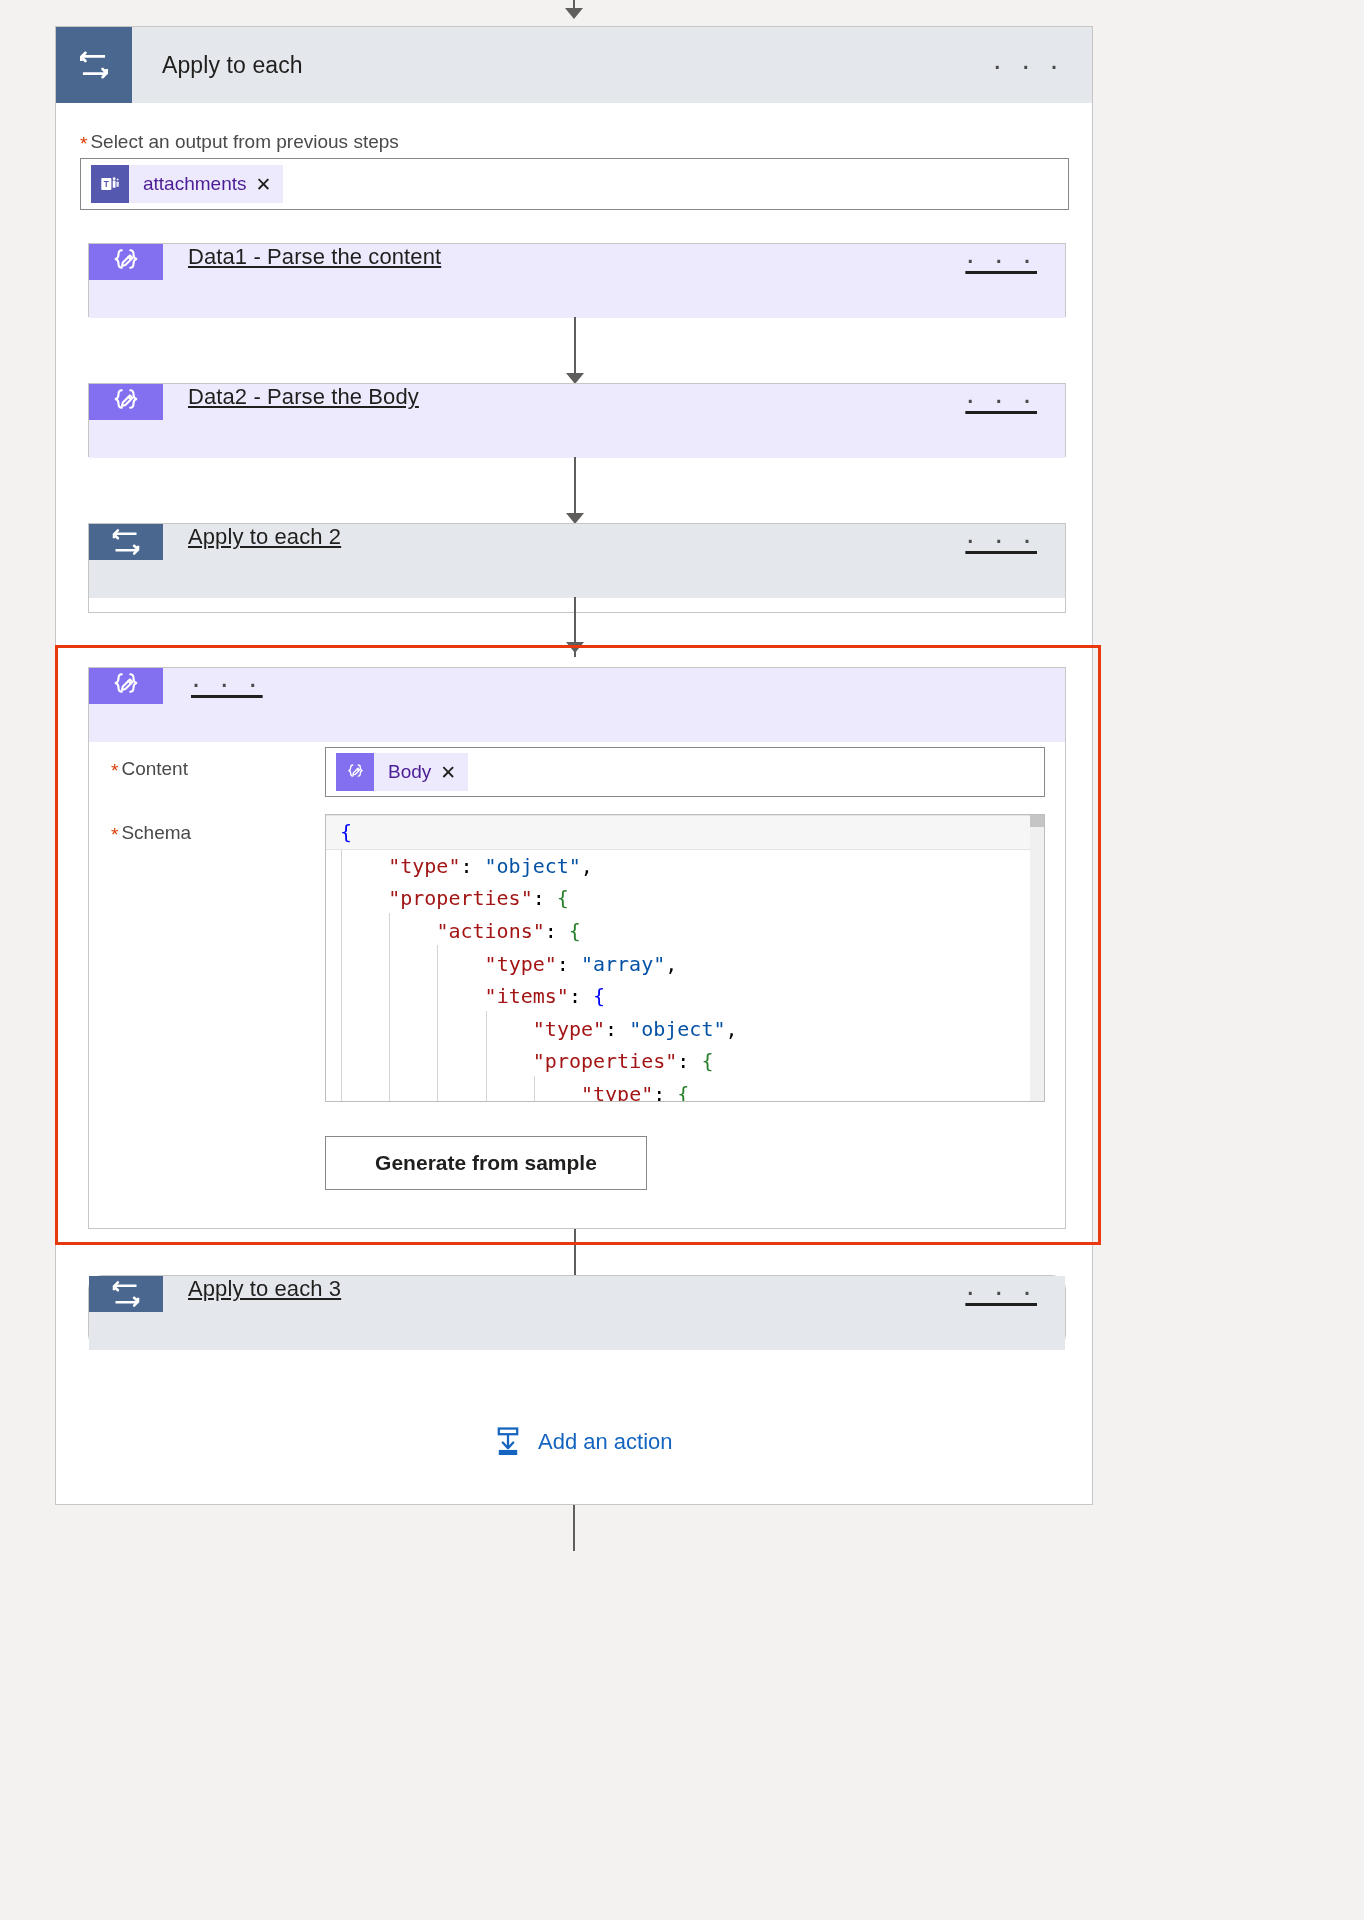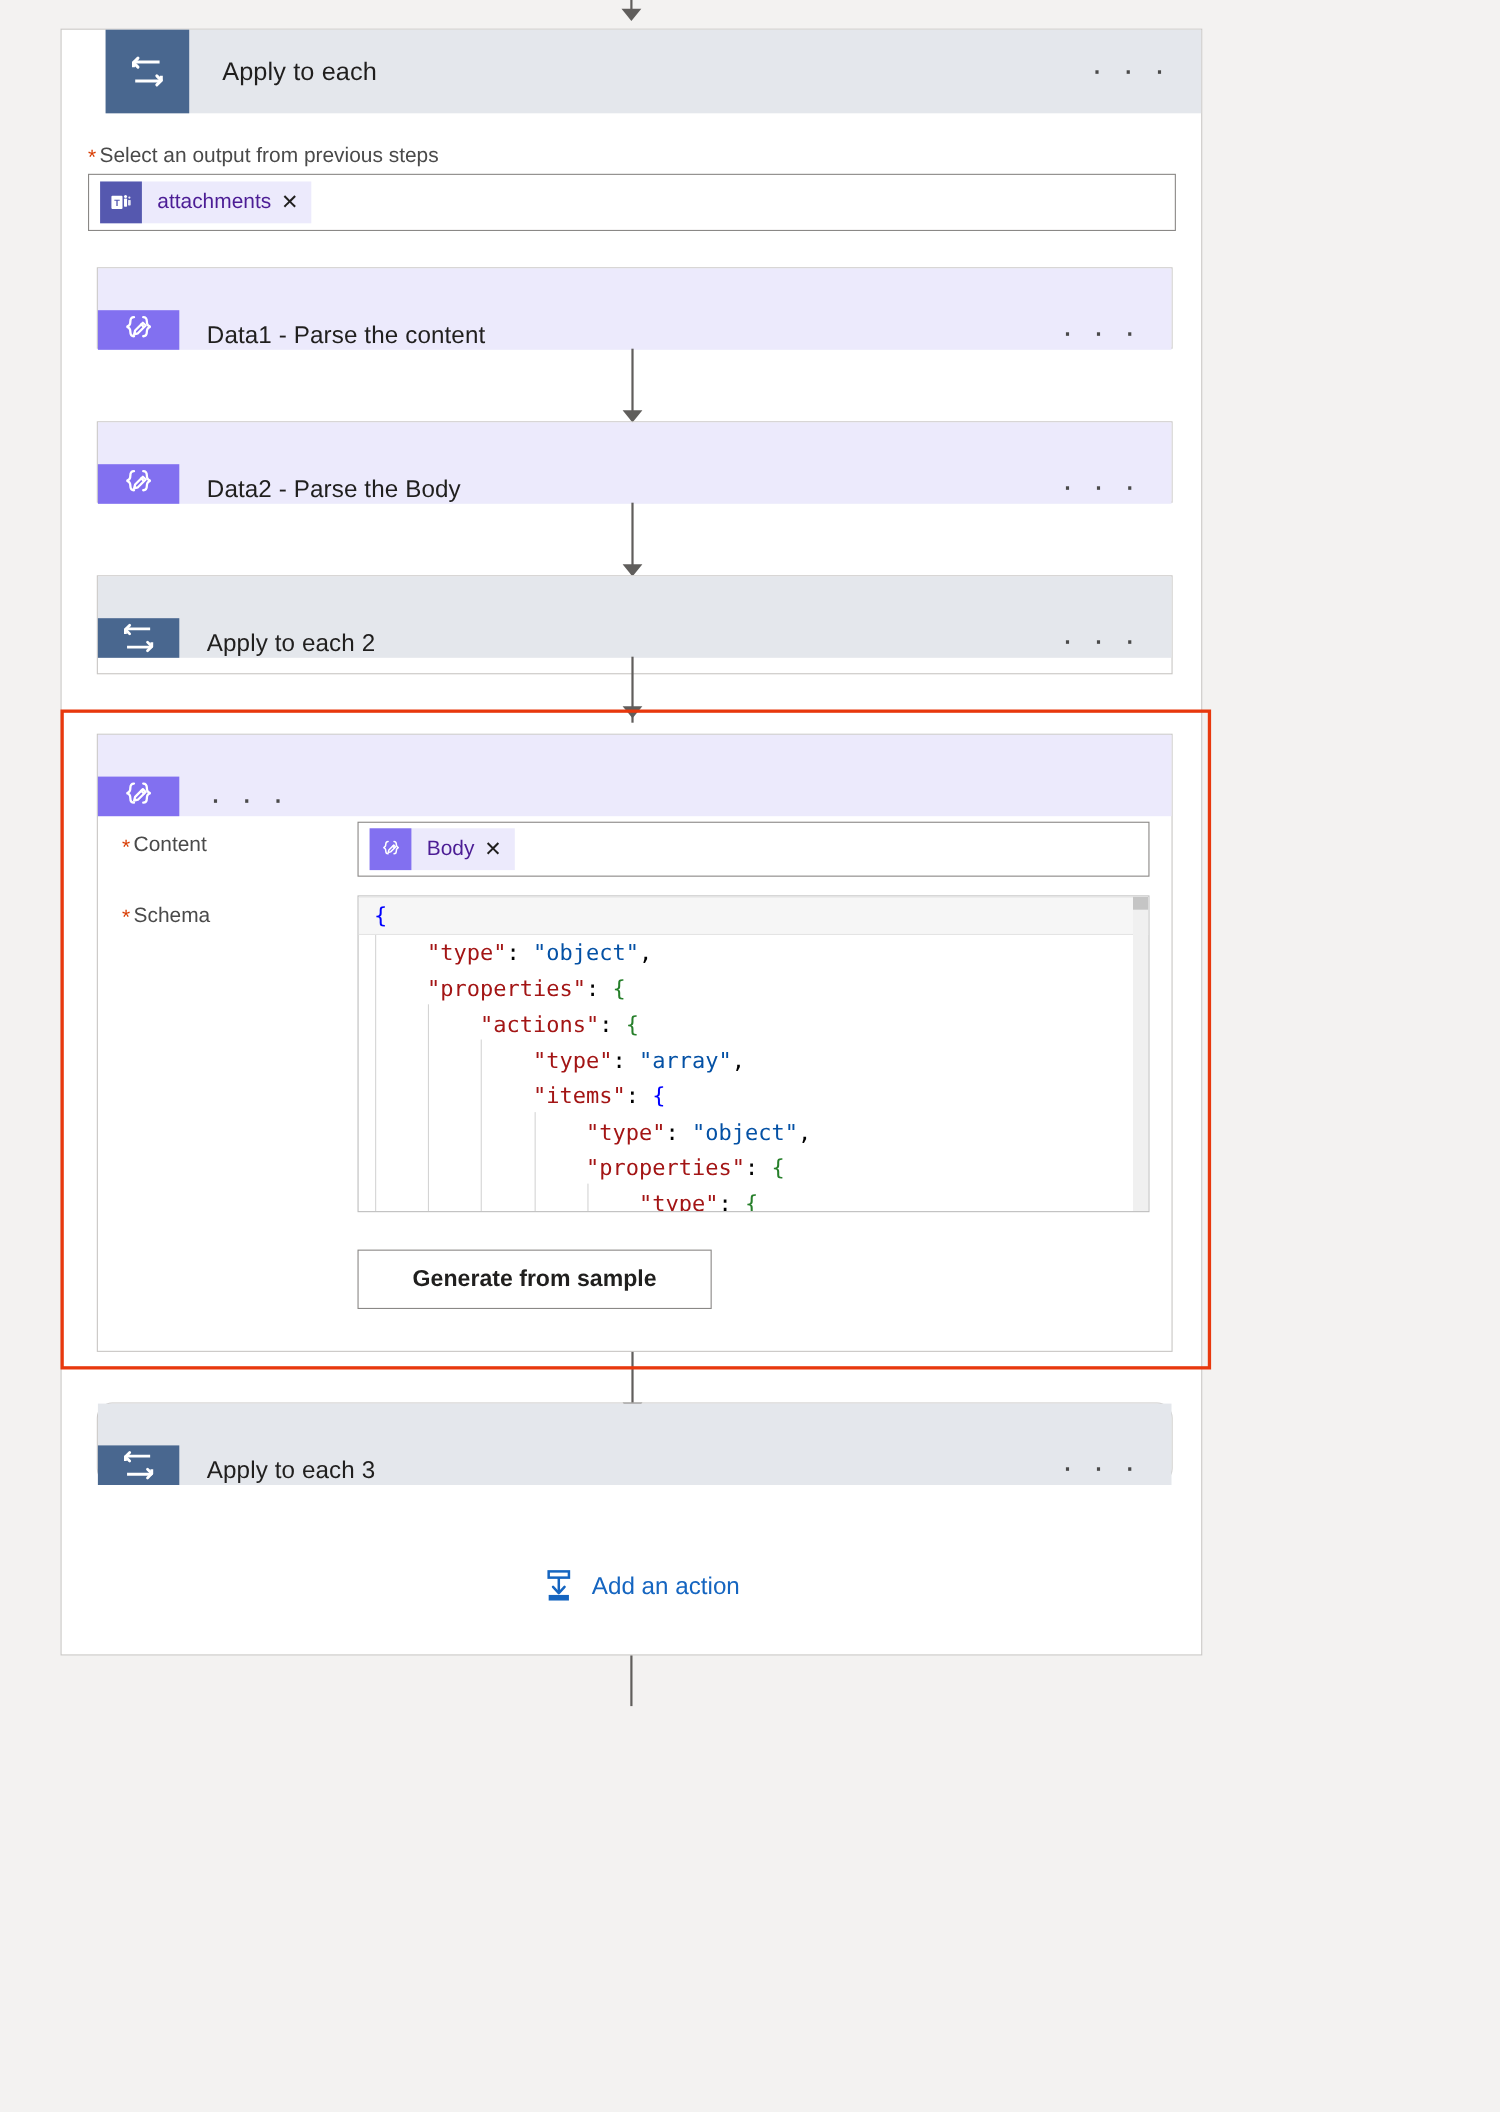--- a/index.html
+++ b/index.html
@@ -36,21 +36,20 @@
 
   
   .scope-card {
     position: absolute;
     left: 55px;
     top: 26px;
     width: 1038px;
     background: #ffffff;
     border: 1px solid #c8c6c4;
     box-sizing: border-box;
-    padding-left: 40px;
   }
 
   .card-header {
     display: flex;
     align-items: stretch;
     height: 76px;
     background: #e4e7ec;
   }
 
   .icon-tile {
@@ -138,22 +137,23 @@
 
   
   .action-card {
     position: absolute;
     box-sizing: border-box;
     border: 1px solid #c8c6c4;
     background: #fff;
   }
   .action-head {
     display: flex;
-    align-items: flex-end;
+    align-items: flex-start;
     height: 74px;
+    text-decoration: underline;
   }
   .action-head.lavender { background: #eceafc; }
   .action-head.grey     { background: #e4e7ec; }
   .action-head .icon-tile { width: 74px; min-width: 74px; }
   .action-head .card-title { font-size: 22px; padding-left: 25px; }
 
   
   .annot-rect {
     position: absolute;
     border: 3px solid #e8380d;

